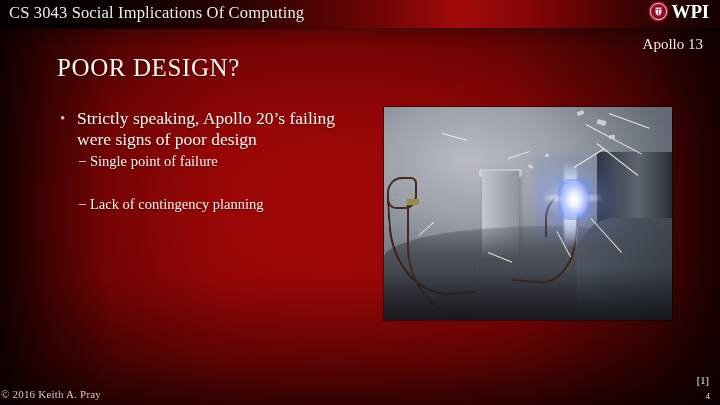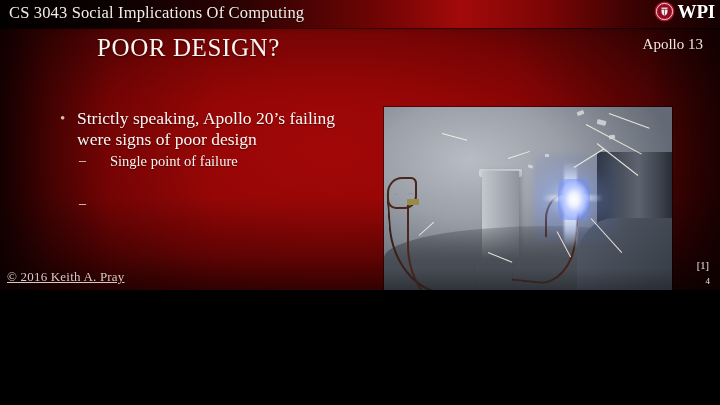--- a/index.html
+++ b/index.html
@@ -7,21 +7,21 @@
     padding: 0;
     background: #000;
   }
   body {
     font-family: "Liberation Serif", "DejaVu Serif", serif;
   }
 
   #slide {
     position: relative;
     width: 720px;
-    height: 290px;
+    height: 405px;
     overflow: hidden;
     background: #0f172a;
   }
 
   
   .bg-base {
     position: absolute;
     inset: 0;
     background:
       radial-gradient(ellipse 62% 78% at 46% 52%,
@@ -78,21 +78,21 @@
     font-size: 16.5px;
     color: #f3ece6;
     letter-spacing: 0.15px;
     white-space: nowrap;
     text-shadow: 0 1px 1px rgba(0,0,0,0.8);
   }
 
   
   .wpi-logo {
     position: absolute;
-    right: 5px; top: 1px;
+    right: 11px; top: 1px;
     display: flex;
     align-items: center;
     gap: 3px;
   }
   .wpi-seal {
     width: 21px; height: 21px;
     position: relative;
   }
   .wpi-text {
     font-size: 19px;
@@ -107,26 +107,25 @@
     position: absolute;
     right: 17px; top: 36px;
     font-size: 15px;
     color: #f0e8e2;
     text-shadow: 0 1px 1px rgba(0,0,0,0.6);
   }
 
   
   .slide-title {
     position: absolute;
-    left: 57px; top: 34px;
+    left: 57px; top: 54px;
     font-size: 25px;
     color: #fbf6f2;
     letter-spacing: 0.6px;
     text-shadow: 0 1px 2px rgba(0,0,0,0.55);
-    margin-left: 40px;
   }
 
   
   .body-col {
     position: absolute;
     left: 58px; top: 108px;
     width: 312px;
   }
   .bullet-row {
     display: flex;
@@ -162,21 +161,20 @@
     font-size: 14px;
     line-height: 18px;
     width: 11px;
     flex: 0 0 11px;
   }
   .sub-text {
     font-size: 14.5px;
     line-height: 18px;
     color: #fbf5f0;
     text-shadow: 0 1px 1px rgba(0,0,0,0.5);
-    margin-left: 20px;
   }
 
   
   .photo-frame {
     position: absolute;
     left: 384px; top: 107px;
     width: 288px; height: 213px;
     overflow: hidden;
     background: #2c2f35;
     box-shadow: 0 0 0 1px rgba(0,0,0,0.45);
@@ -320,25 +318,24 @@
   .flake {
     position: absolute;
     background: #d7d9dc;
     border-radius: 1px;
     opacity: 0.85;
   }
 
   
   .footer-copyright {
     position: absolute;
-    left: 7px; bottom: 5px;
-    font-size: 13px;
+    left: 1px; bottom: 5px;
+    font-size: 11px;
     color: #d8c9c2;
     letter-spacing: 0.2px;
-    text-decoration: underline;
   }
   .footer-citation {
     position: absolute;
     right: 11px; bottom: 19px;
     font-size: 10.5px;
     color: #efe6df;
   }
   .footer-pagenum {
     position: absolute;
     right: 10px; bottom: 4px;
@@ -384,20 +381,21 @@
       <span class="bullet-text">Strictly speaking, Apollo 20’s failing were signs of poor design</span>
     </div>
 
     <div class="sub-list">
       <div class="sub-row">
         <span class="sub-dash">–</span>
         <span class="sub-text">Single point of failure</span>
       </div>
       <div class="sub-row">
         <span class="sub-dash">–</span>
+        <span class="sub-text">Lack of contingency planning</span>
       </div>
     </div>
   </div>
 
   <div class="photo-frame">
     <div class="photo-inner">
       <div class="ph-wall"></div>
       <div class="ph-pillar-top"></div>
       <div class="ph-pillar"></div>
       <div class="ph-tank"></div>

